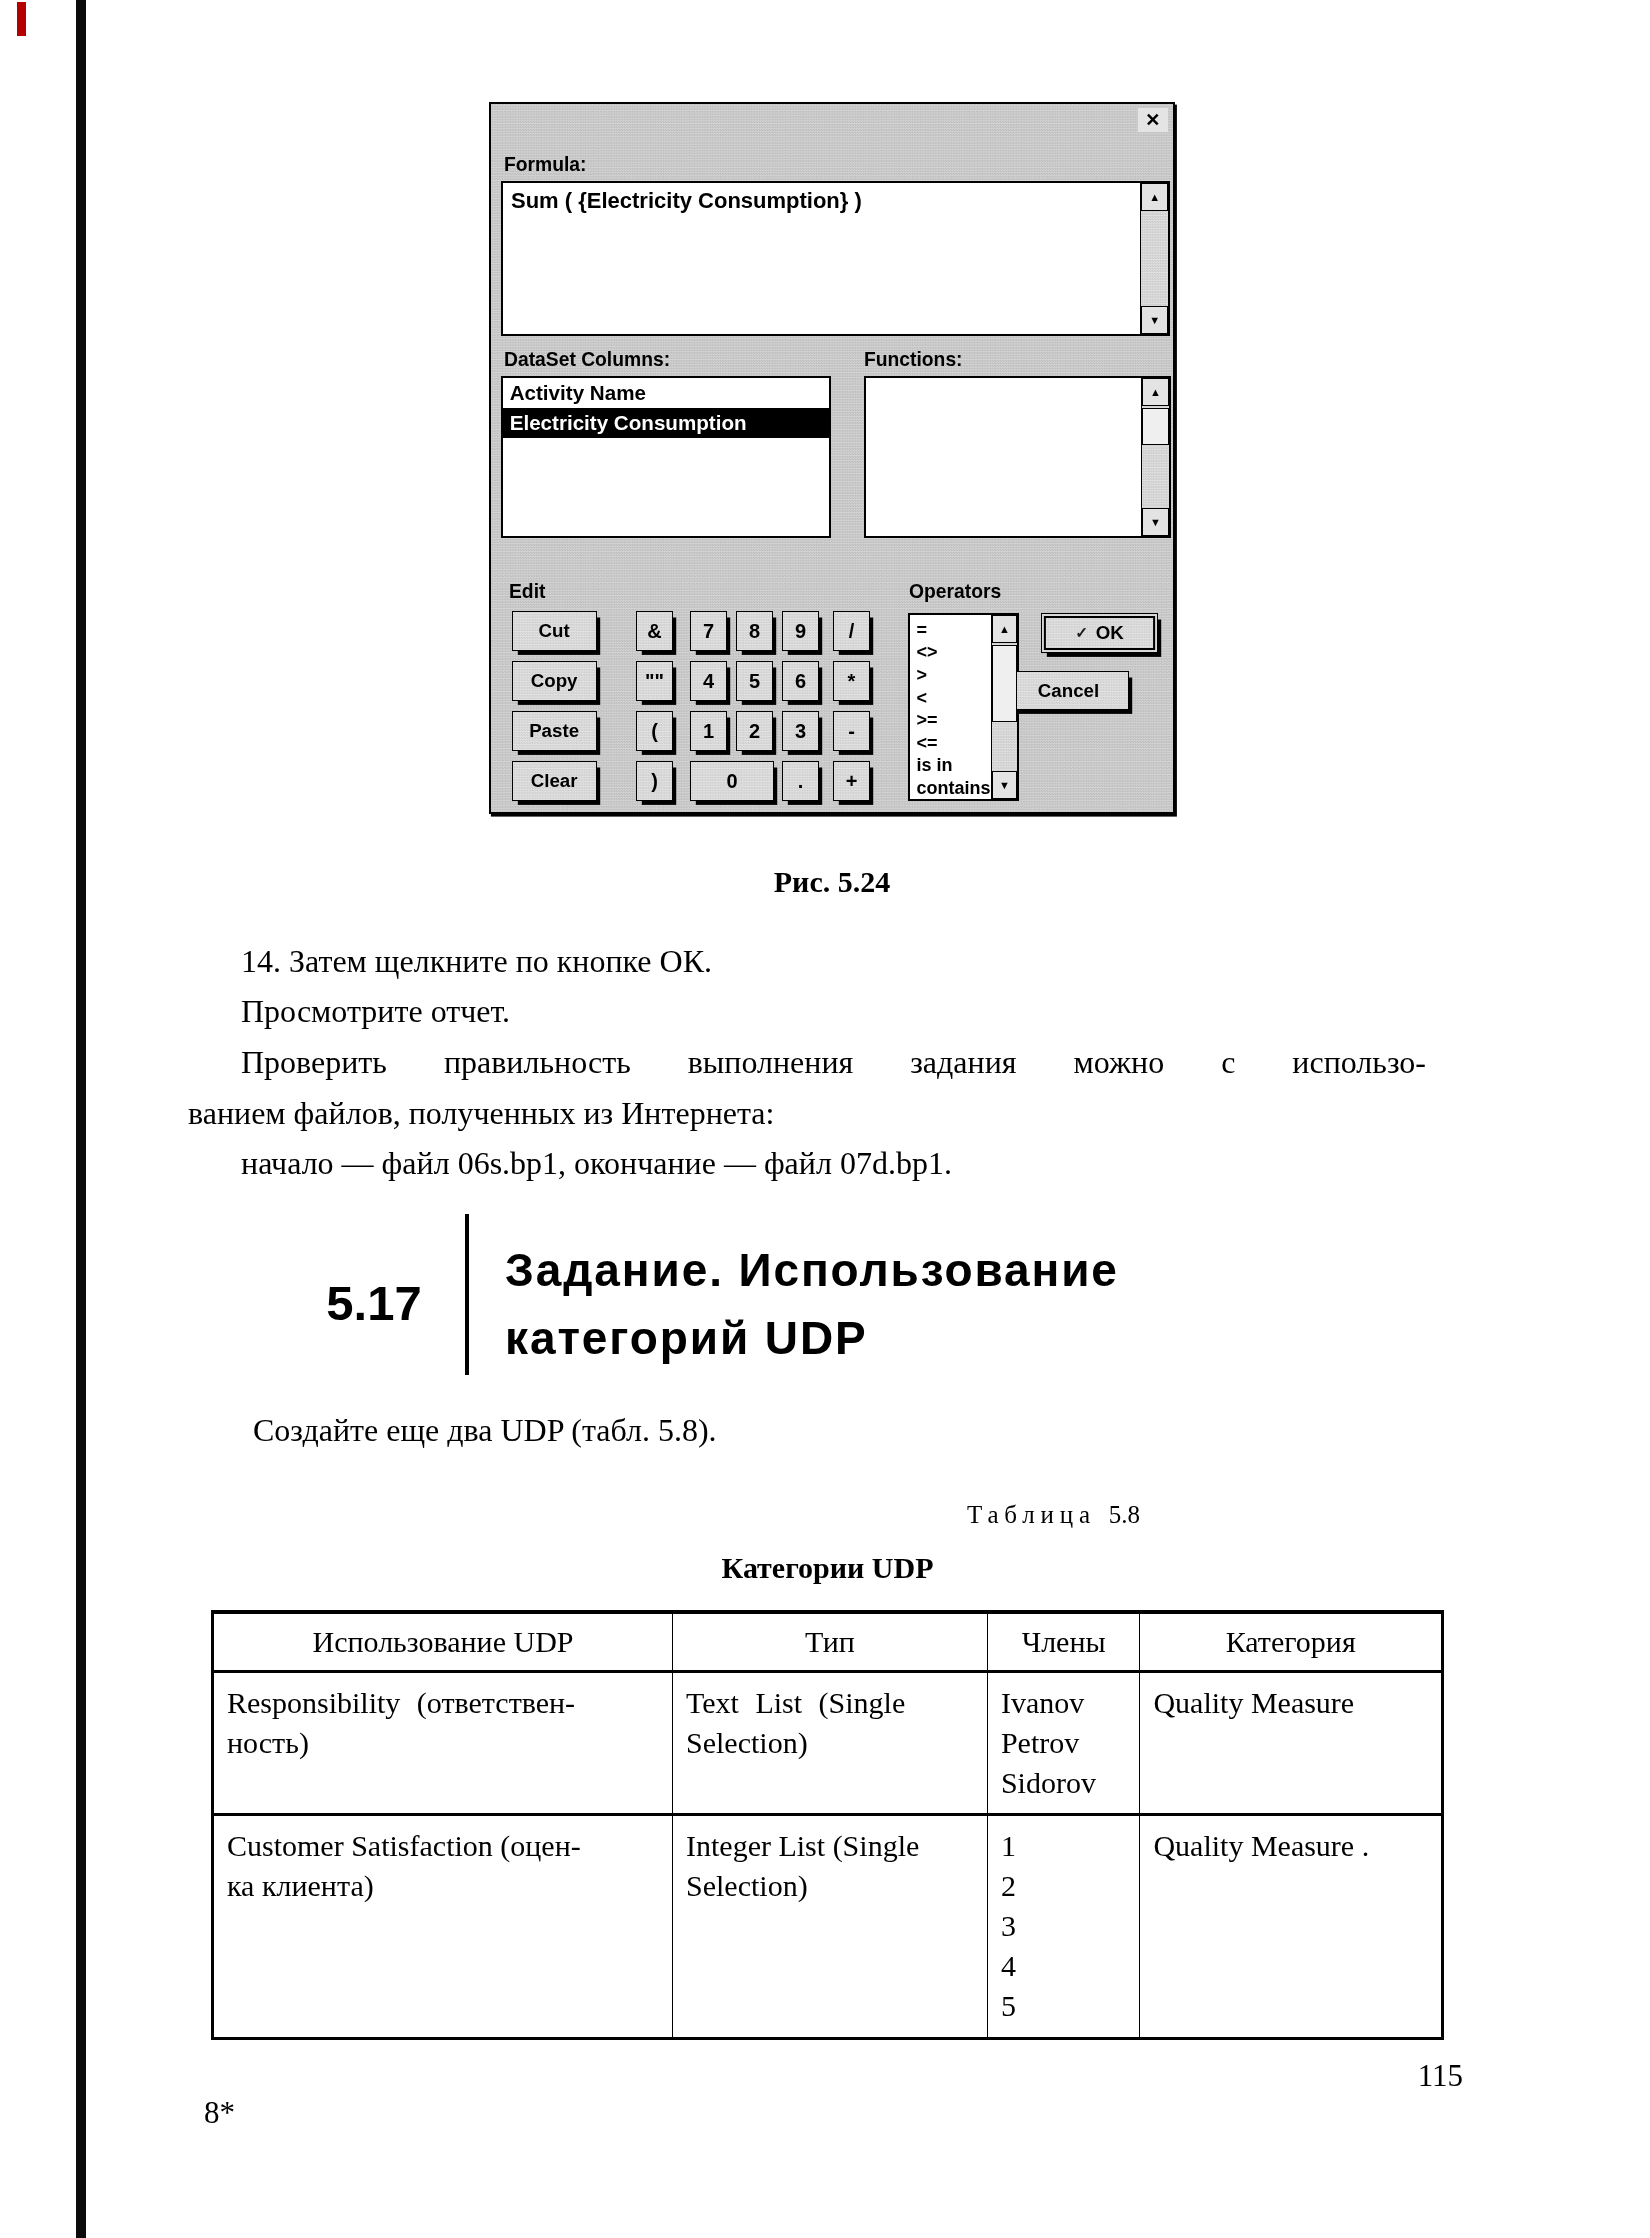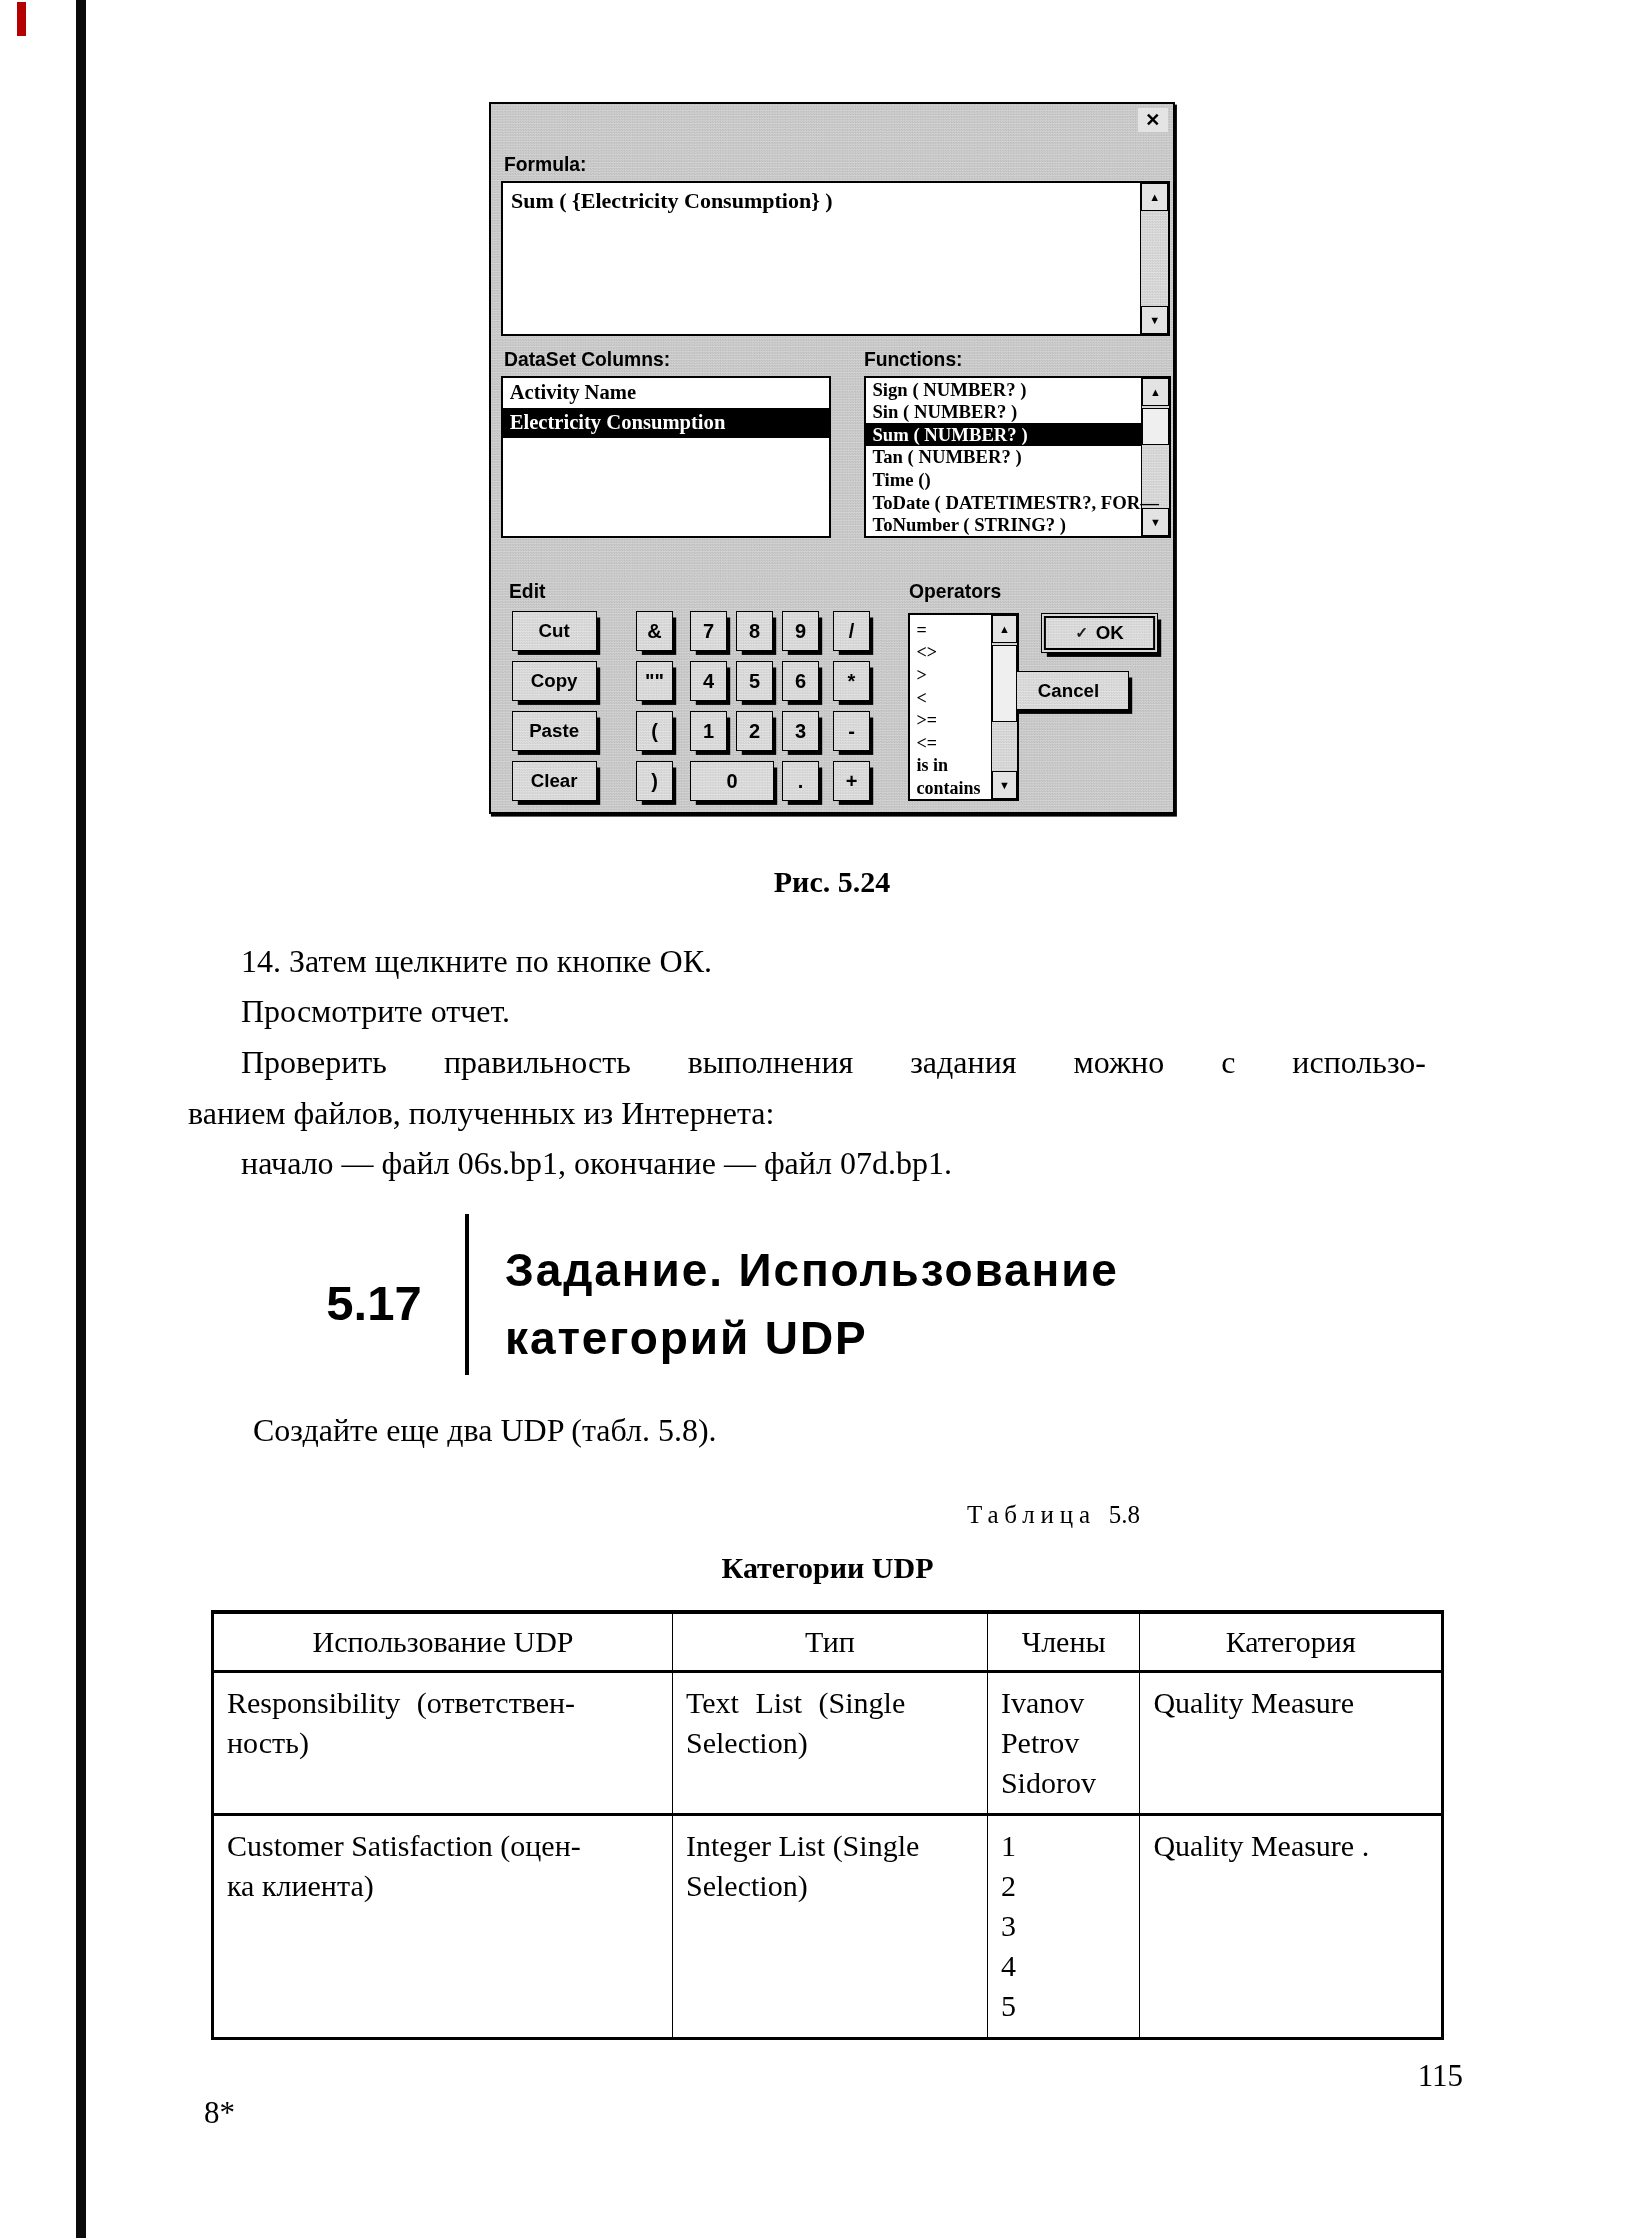--- a/index.html
+++ b/index.html
@@ -25,21 +25,21 @@
   .close-btn { position:absolute; right:5.2px; top:3.9px; width:30px; height:24.5px; background:#e4e4e4;
                display:flex; align-items:center; justify-content:center; font-size:18px; font-weight:bold; color:#000; }
 
   .dlabel { position:absolute; font-size:19.3px; font-weight:bold; color:#000; white-space:nowrap; }
   .lbl-formula   { left:13px;  top:50px; }
   .lbl-dataset   { left:13px;  top:245px; }
   .lbl-functions { left:373px; top:245px; }
   .lbl-edit      { left:18px;  top:477px; }
   .lbl-operators { left:418px; top:477px; }
 
-  .sunken { background:#fff; border:2.6px solid #000;font-family:Liberation Serif, serif; }
+  .sunken { background:#fff; border:2.6px solid #000; }
 
   .formula-box { position:absolute; left:10.3px; top:77px; width:669px; height:155px; }
   .formula-text { position:absolute; left:7.7px; top:5.2px; right:36px; font-size:22px; font-weight:600; white-space:nowrap; }
 
   .vscroll { position:absolute; top:0; right:0; bottom:0; width:28px; border-left:1.9px solid #000;
              background-color:#d6d6d6; background-image:repeating-conic-gradient(#cacaca 0% 25%, #e0e0e0 0% 50%);
              background-size:2.6px 2.6px; z-index:1; }
   .scroll-btn { position:absolute; left:0; right:0; height:28px; background:#e3e3e3; border:1.9px solid #000;
                 display:flex; align-items:center; justify-content:center; font-size:11px; color:#000; }
   .scroll-btn.up { top:0; }
@@ -142,29 +142,20 @@
     <div class="dlabel lbl-dataset">DataSet Columns:</div>
     <div class="listbox sunken dataset-list">
       <div class="list-items">
         <div class="li">Activity Name</div>
         <div class="li selected">Electricity Consumption</div>
       </div>
     </div>
 
     <div class="dlabel lbl-functions">Functions:</div>
     <div class="listbox sunken functions-list">
-      <div class="list-items">
-        <div class="li">Sign ( NUMBER? )</div>
-        <div class="li">Sin ( NUMBER? )</div>
-        <div class="li selected">Sum ( NUMBER? )</div>
-        <div class="li">Tan ( NUMBER? )</div>
-        <div class="li">Time ()</div>
-        <div class="li overflowing">ToDate ( DATETIMESTR?, FOR—</div>
-        <div class="li">ToNumber ( STRING? )</div>
-      </div>
       <div class="vscroll">
         <div class="scroll-btn up">
             <span>▲</span>
           </div>
         <div class="scroll-thumb" style="top:30px; height:37px;"></div>
         <div class="scroll-btn down">
             <span>▼</span>
           </div>
       </div>
     </div>

